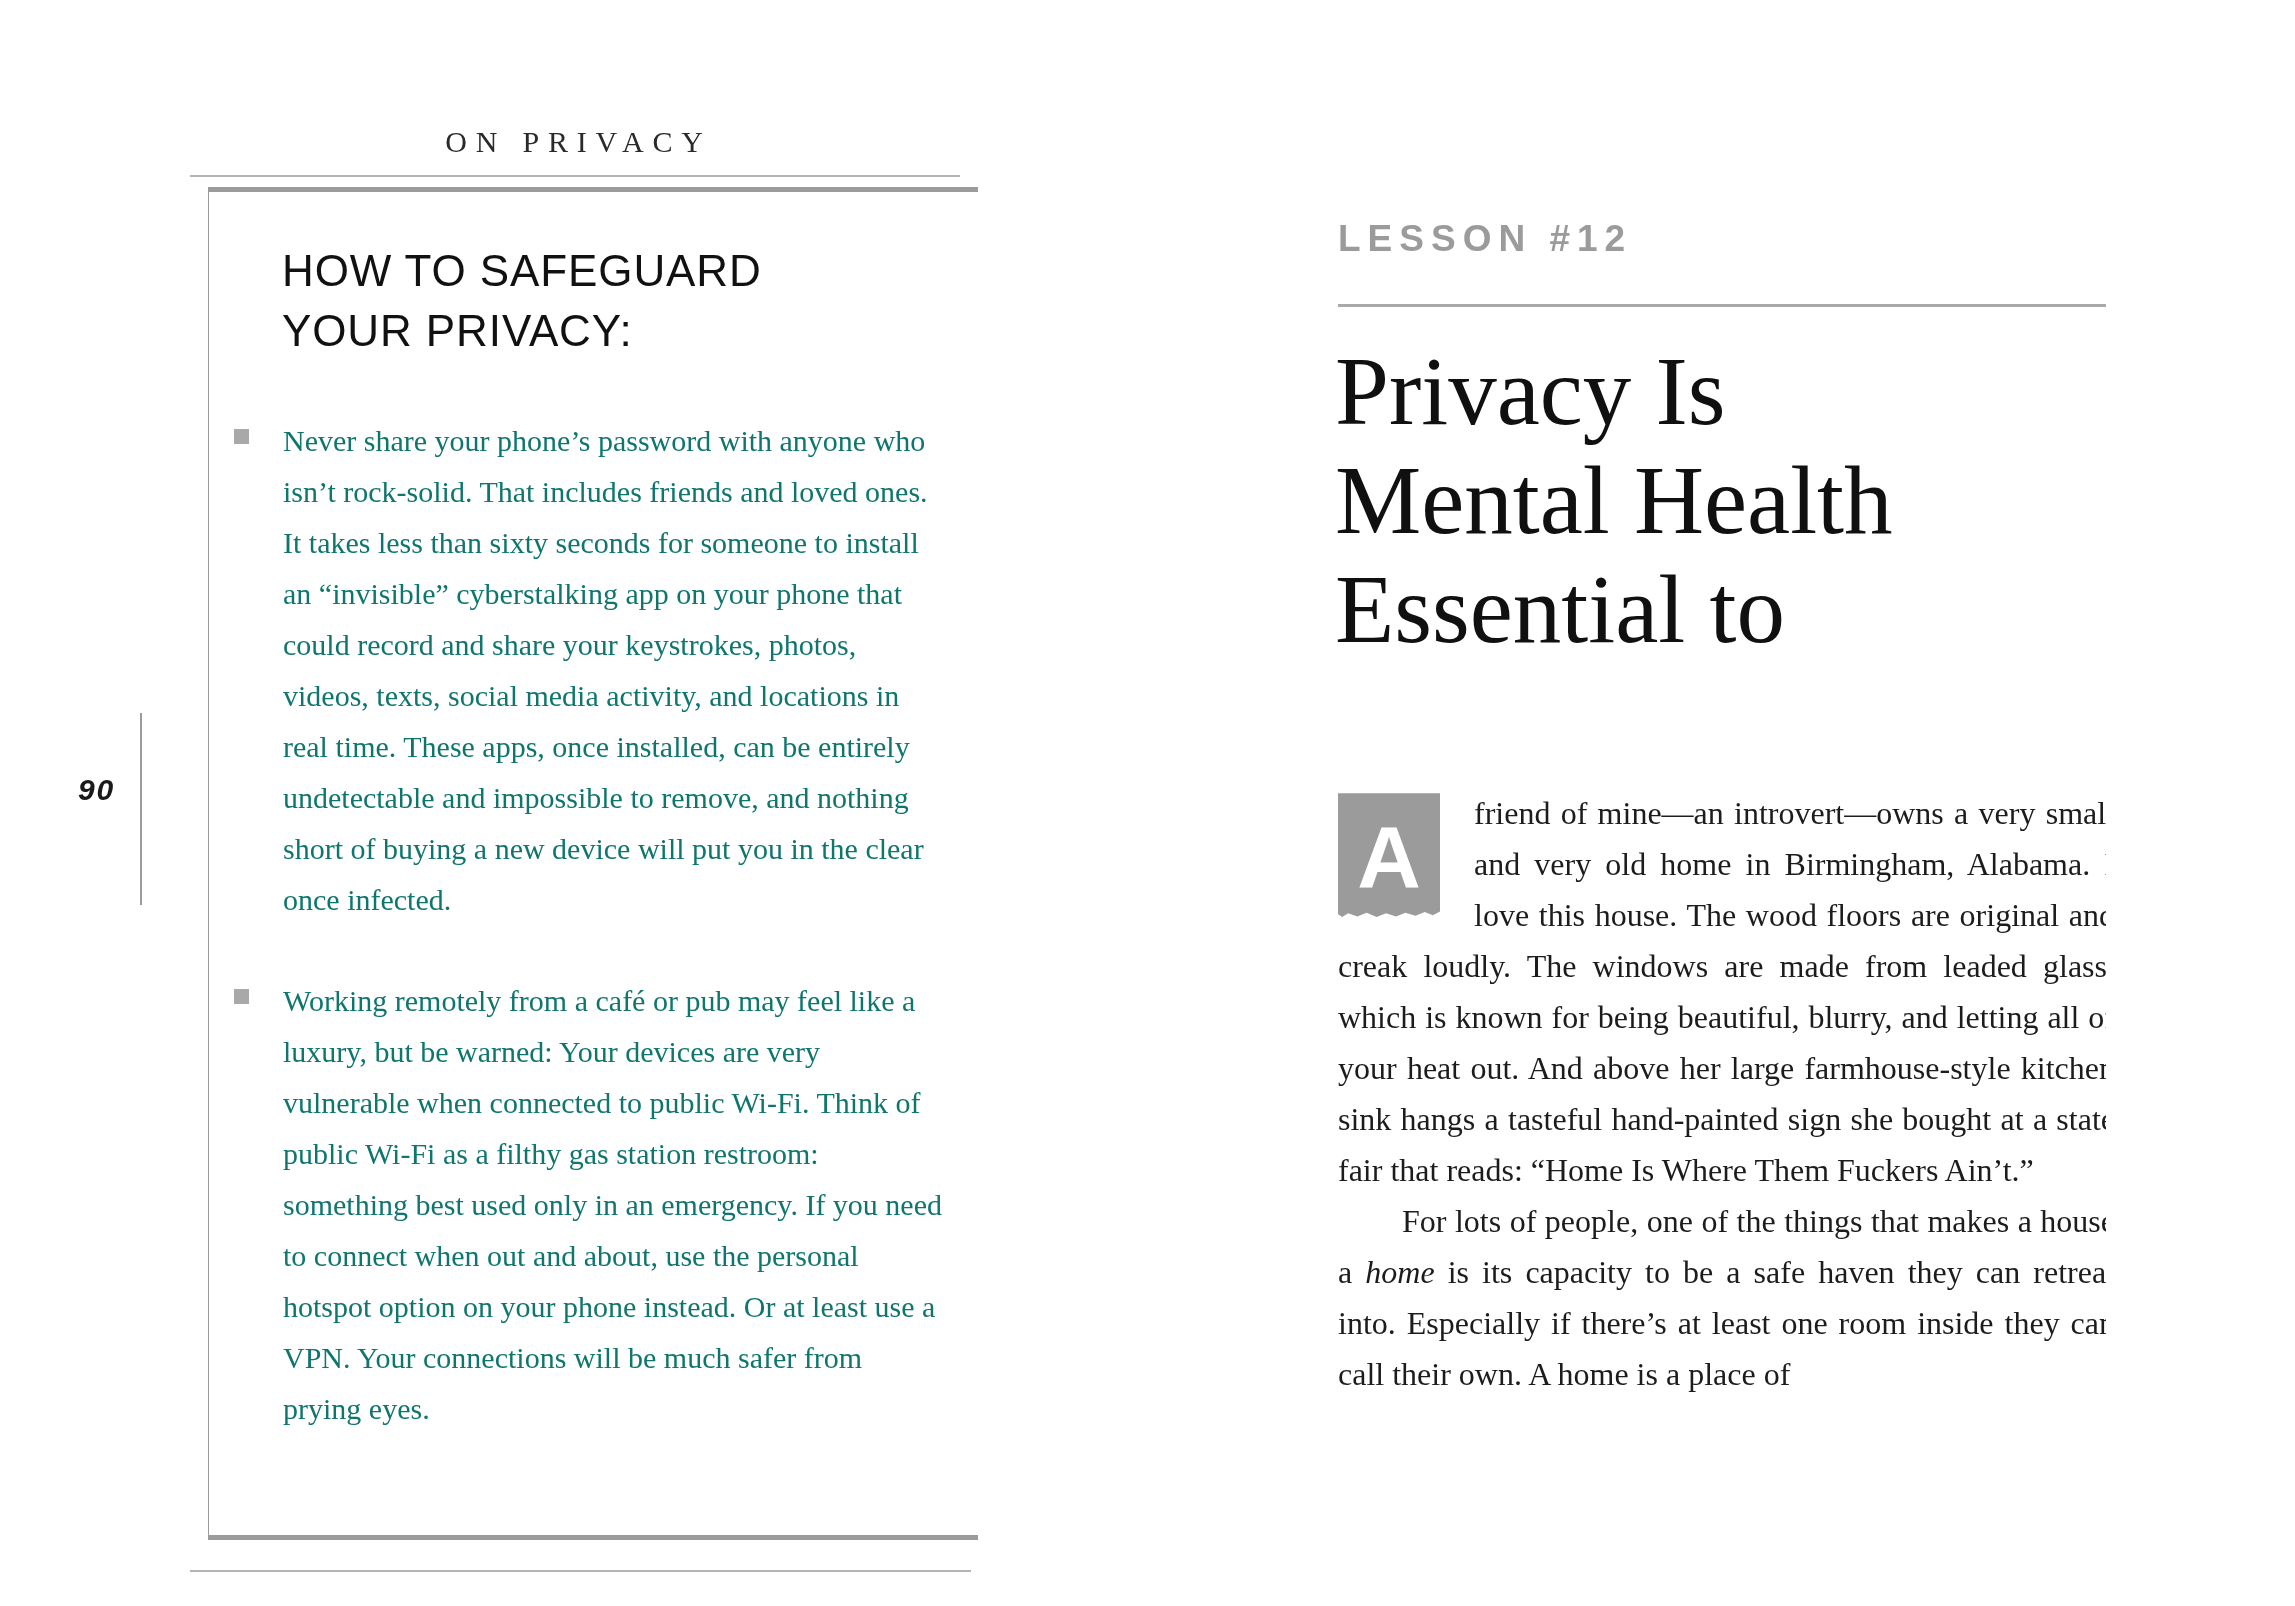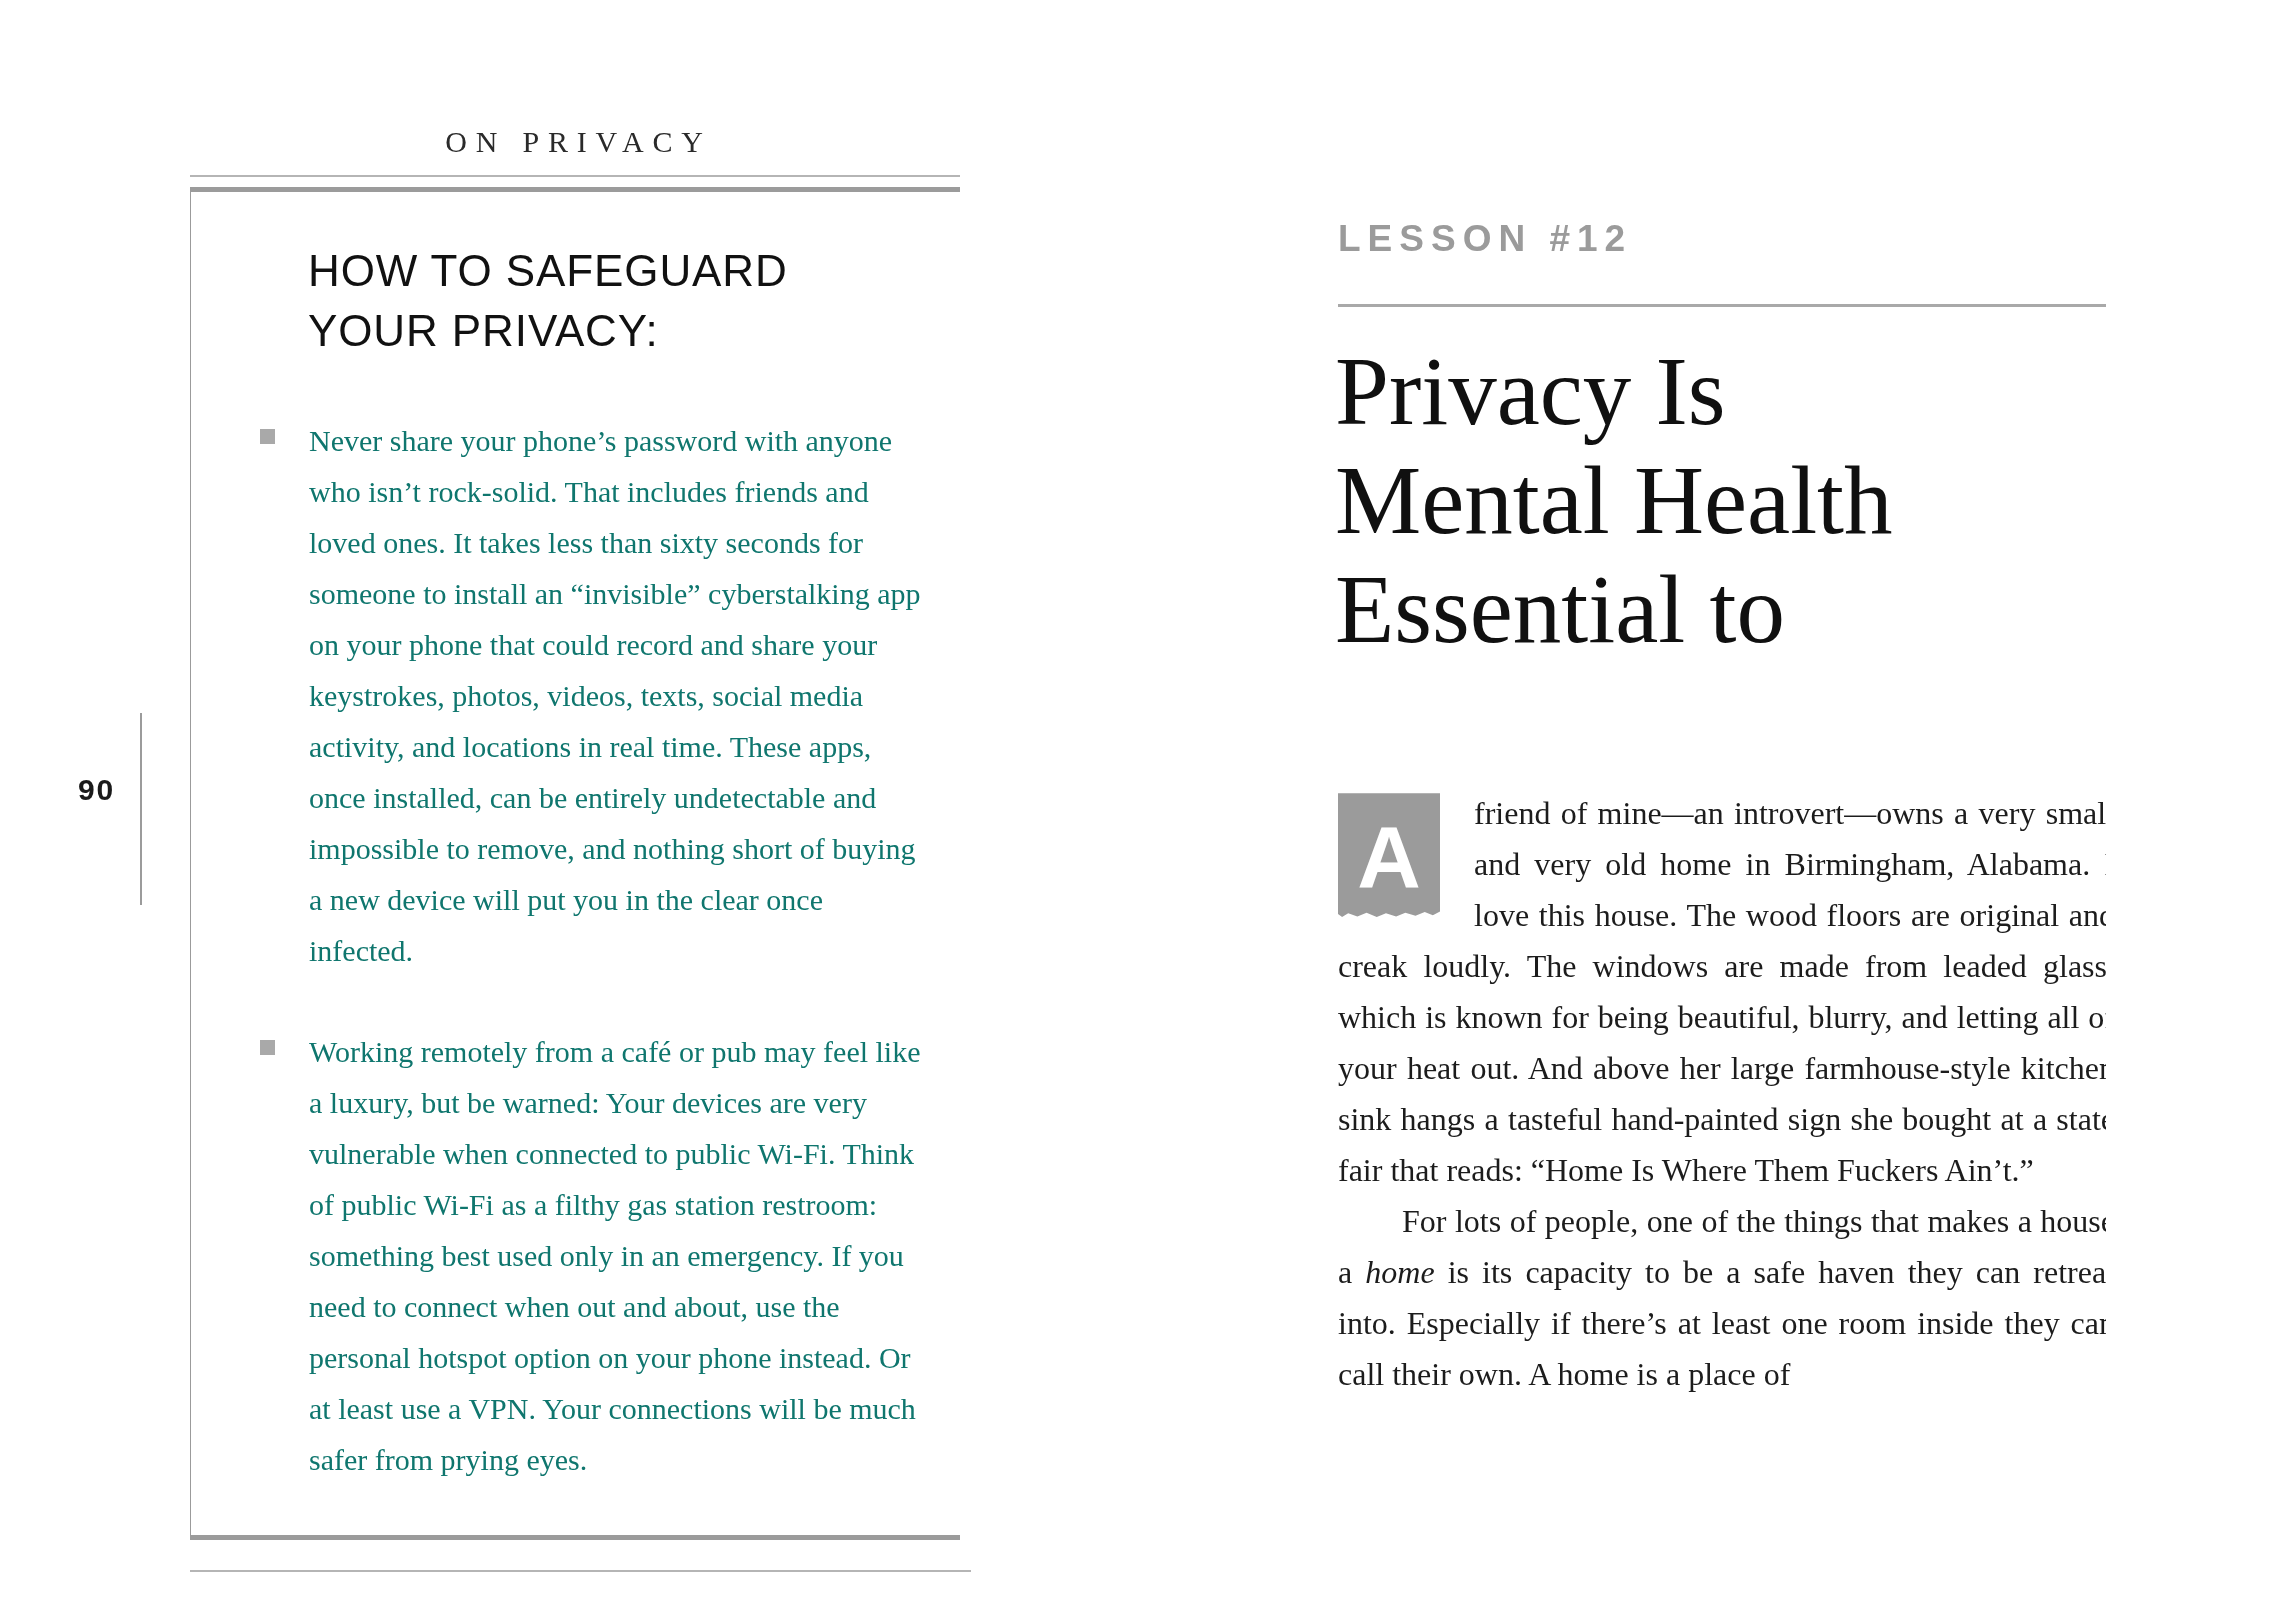--- a/index.html
+++ b/index.html
@@ -15,26 +15,25 @@
   .running-header{
     position:absolute;left:190px;top:125px;width:777px;
     text-align:center;
     font-family:"Liberation Serif", serif;
     font-size:30px;letter-spacing:8.8px;color:#2a2a2a;
   }
   .rule-top-outer{
     position:absolute;left:190px;top:175px;width:770px;height:1.8px;background:#b5b5b5;
   }
   .sidebar-box{
-    position:absolute;left:190px;top:187px;width:770px;height:1353px;
+    position:absolute;left:208px;top:187px;width:770px;height:1353px;
     border-top:5.3px solid #9b9b9b;
     border-left:1.8px solid #9b9b9b;
     border-bottom:5.3px solid #9b9b9b;
     box-sizing:border-box;
-    padding-left:44px;
   }
   .rule-bottom-outer{
     position:absolute;left:190px;top:1570px;width:781px;height:1.8px;background:#b5b5b5;
   }
   .box-title{
     margin:49px 0 0 73px;
     font-family:"Liberation Sans", sans-serif;
     font-weight:500;
     font-size:44px;line-height:60px;
     letter-spacing:0.9px;color:#111111;
@@ -49,21 +48,21 @@
     margin:0;
     font-size:30px;line-height:51px;text-align:left;color:#0f766e;
     width:675px;
   }
   .vrule{position:absolute;width:1.8px;height:192px;background:#9b9b9b;top:713px;}
   .vrule-left{left:140px;}
   .vrule-right{left:2152px;}
   .page-num{
     position:absolute;top:773px;
     font-family:"Liberation Sans", sans-serif;
-    font-weight:700;font-size:30px;letter-spacing:1.8px;color:#1a1a1a;
+    font-weight:700;font-size:30px;letter-spacing:1.8px;color:#1a1a1a;font-style:italic;
   }
   .page-num-left{left:78px;}
   .page-num-right{left:2177px;}
   
   .lesson-label{
     position:absolute;left:1338px;top:218px;
     font-family:"Liberation Sans", sans-serif;
     font-weight:700;font-size:37px;letter-spacing:7px;color:#9b9b9b;
   }
   .lesson-rule{

